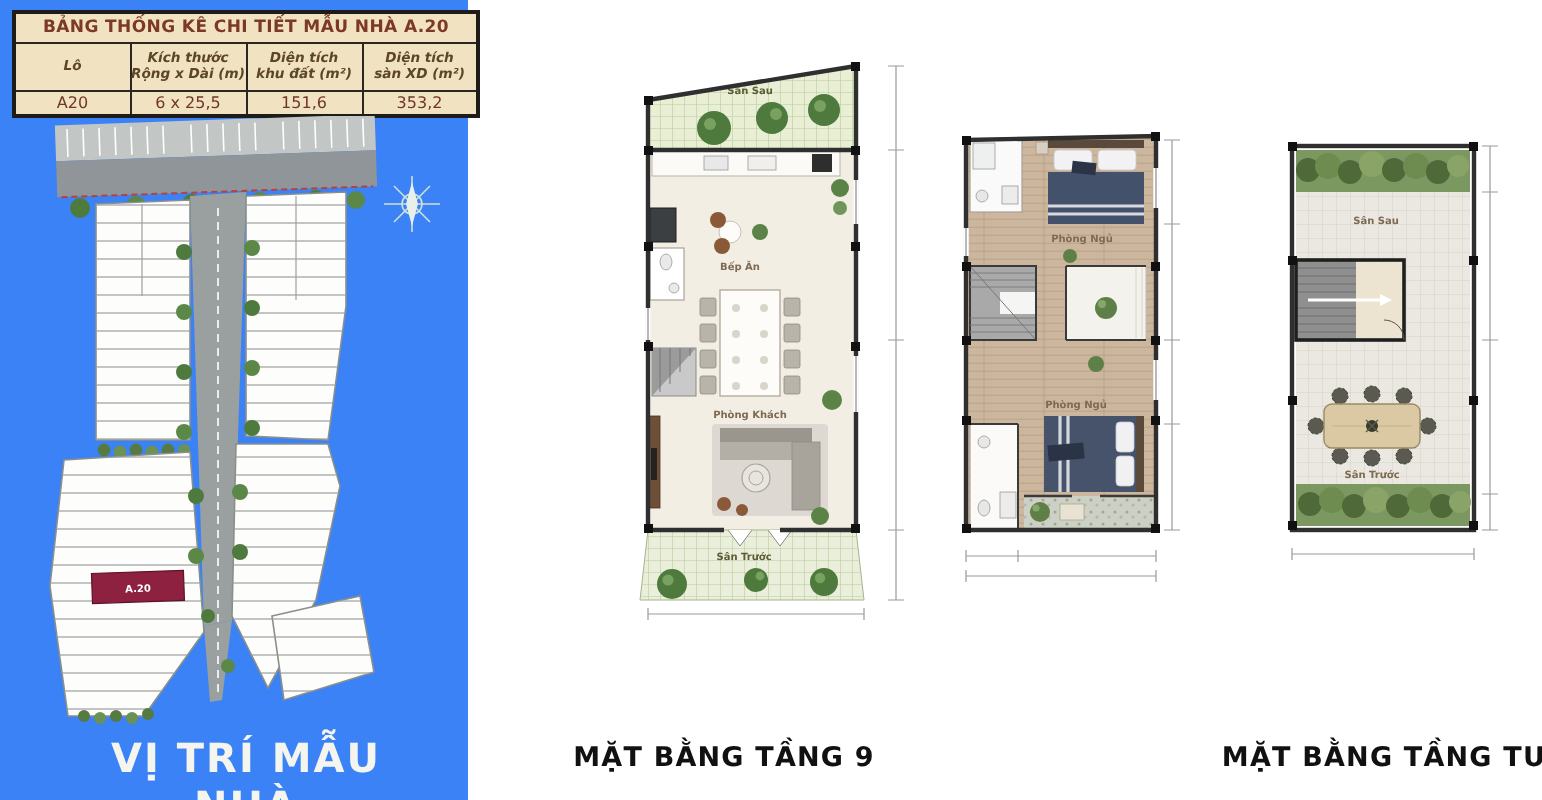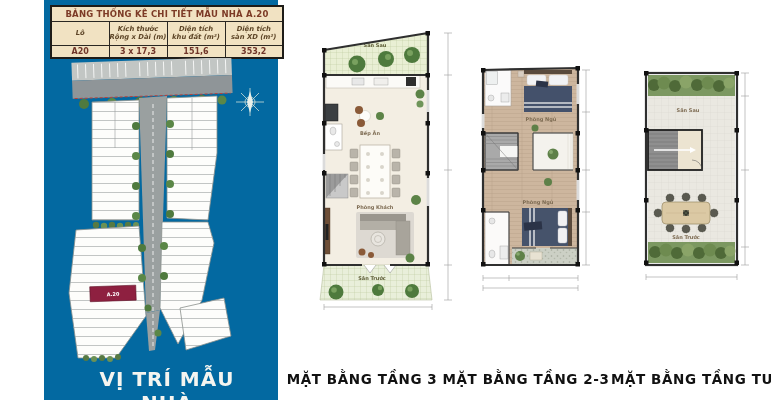--- a/index.html
+++ b/index.html
@@ -2,31 +2,31 @@
 <html><head>
 <meta charset="utf-8">
 <style>
   * { margin:0; padding:0; box-sizing:border-box; }
   html,body { width:771px; height:400px; background:#ffffff; overflow:hidden;
               font-family:"DejaVu Sans", sans-serif; }
   .stage { position:relative; width:771px; height:400px; background:#ffffff; }
 
   
   .left-panel { position:absolute; left:0; top:0; width:234px; height:400px;
-                background:#0369a1;margin-left:44px; }
+                background:#3b82f6; }
 
   .spec-table { position:absolute; left:6px; top:5px; width:234px;
                 border-collapse:collapse; background:#f1e2c2;
                 border:2px solid #1e1c18; table-layout:fixed; }
   .spec-table td { border:1.3px solid #2a2722; text-align:center; vertical-align:middle;
                    padding:1px 0; }
   .tbl-title { font-size:8.5px; font-weight:bold; color:#7c3a26; letter-spacing:.2px;
                height:15px; }
   .tbl-head  { font-size:6.8px; font-weight:bold; color:#5d4527; line-height:1.25; height:24px;font-style:italic; }
-  .tbl-val   { font-size:8px; font-weight:bold; color:#70362a; height:13px; }
+  .tbl-val   { font-size:8px; font-weight:normal; color:#70362a; height:13px; }
   .c0{width:22%;} .c1{width:31%;} .c2{width:23.5%;} .c3{width:23.5%;}
 
   .panel-caption { position:absolute; left:28px; top:367px; width:190px;
                    text-align:center; color:#f5f5f0; font-size:20px; font-weight:bold;
                    letter-spacing:1px; }
 
   .site-svg { position:absolute; left:10px; top:58px; }
 
   
   .plan-svg { position:absolute; }
@@ -62,21 +62,21 @@
           <div>Diện tích</div>
           <div>khu đất (m²)</div>
             </td>
         <td class="c3">
           <div>Diện tích</div>
           <div>sàn XD (m²)</div>
             </td>
       </tr>
       <tr class="tbl-val">
         <td>A20</td>
-        <td>3 x 17,3</td>
+        <td>6 x 25,5</td>
         <td>151,6</td>
         <td>353,2</td>
       </tr>
     </tbody>
       </table>
 
     <svg class="site-svg" width="232" height="306" viewBox="0 0 232 306">
       <defs>
         <pattern id="lotlines" width="10" height="9" patternUnits="userSpaceOnUse">
           <path d="M0 8.5 H10" stroke="#9aa0a0" stroke-width="0.6"></path>
@@ -497,17 +497,16 @@
       <rect x="4" y="190.5" width="4.5" height="4.5"></rect>
         <rect x="94.5" y="190.5" width="4.5" height="4.5"></rect>
     </g>
 
     <g stroke="#9a9a9a" stroke-width="0.6">
       <path d="M6 207 H97 M6 204 V210 M97 204 V210"></path>
       <path d="M105 3 V195 M101 3 H109 M101 26 H109 M101 100 H109 M101 177 H109 M101 195 H109"></path>
     </g>
   </svg>
 
-  <div class="floor-caption cap1">MẶT BẰNG TẦNG 3</div>
-  <div class="floor-caption cap2">MẶT BẰNG TẦNG 2-3</div>
+  <div class="floor-caption cap1">MẶT BẰNG TẦNG 9</div>
   <div class="floor-caption cap3">MẶT BẰNG TẦNG TUM</div>
 
 </div>
 
 </body></html>

